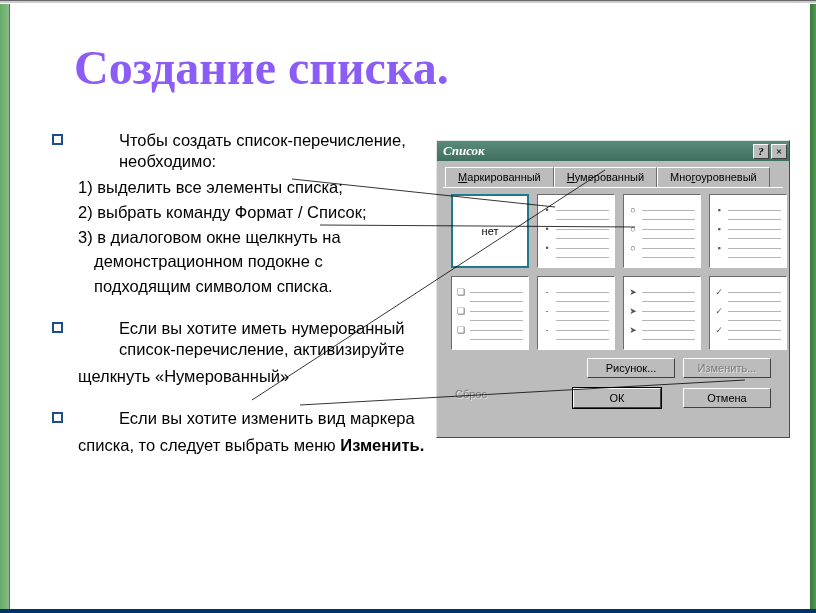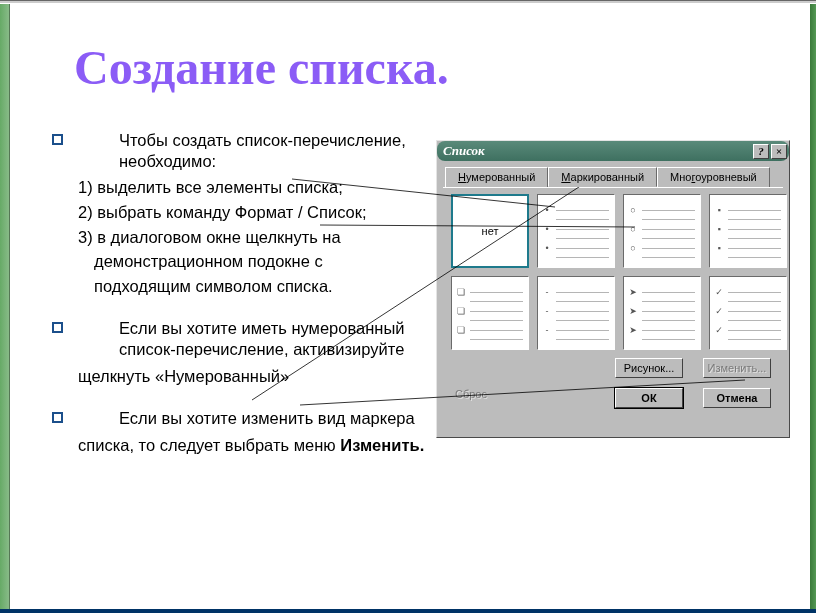--- a/index.html
+++ b/index.html
@@ -58,21 +58,21 @@
     border-left:1px solid #e4e4e4;
     border-right:1px solid #4a4a4a;
     border-bottom:1px solid #4a4a4a;
   }
   .titlebar {
     height:20px;
     background: linear-gradient(to bottom, #5a8a7a, #3e7060);
     display:flex; align-items:center; justify-content:space-between;
     padding:0 2px 0 6px;
     color:#fff; font-style:italic; font-weight:bold;
-    font-size:13px; font-family:"Times New Roman",serif;border-radius:8px;
+    font-size:13px; font-family:"Times New Roman",serif;
   }
   .winbtns { display:flex; gap:2px; }
   .winbtn {
     width:16px; height:15px; background:#bcbcbc;
     border-top:1px solid #fff; border-left:1px solid #fff;
     border-right:1px solid #404040; border-bottom:1px solid #404040;
     font-size:11px; font-weight:bold; text-align:center; line-height:13px;
     color:#000;
   }
   .tabs {
@@ -119,24 +119,24 @@
   .mline2 { height:1px; background:#b5b5b5; margin-left:13px; margin-top:2px; }
   .dlg-buttons-row1 {
     display:flex; justify-content:flex-end; gap:8px;
     margin:8px 12px 0 0;
   }
   .dlg-buttons-row2 {
     display:flex; justify-content:space-between; align-items:flex-start;
     margin:10px 12px 0 12px;
   }
   .dbtn {
-    font-size:11px; padding:3px 0; width:68px; text-align:center;
+    font-size:11px; padding:3px 0; width:88px; text-align:center;
     background:#bcbcbc;
     border-top:1px solid #fff; border-left:1px solid #fff;
-    border-right:1px solid #404040; border-bottom:1px solid #404040;margin-left:12px;
+    border-right:1px solid #404040; border-bottom:1px solid #404040;
   }
   .dbtn.disabled { color:#7a7a7a; text-shadow:1px 1px 0 #e0e0e0; }
   .dbtn.default { box-shadow:0 0 0 1px #000; }
   .reset { font-size:11px; color:#7a7a7a; text-shadow:1px 1px 0 #e0e0e0; }
 
   
   .arrows { position:absolute; top:0; left:0; pointer-events:none; }
 </style>
 </head>
 <body>
@@ -181,22 +181,22 @@
 
 <div class="dialog">
   <div class="titlebar">
     <span>Список</span>
     <div class="winbtns">
       <div class="winbtn">?</div>
       <div class="winbtn">×</div>
     </div>
   </div>
   <div class="tabs">
+    <div class="tab active"><span class="u">М</span><span>аркированный</span></div>
     <div class="tab"><span class="u">Н</span>умерованный</div>
-    <div class="tab active"><span class="u">М</span><span>аркированный</span></div>
     <div class="tab">Мно<span class="u">г</span>оуровневый</div>
   </div>
   <div class="tab-pane">
     <div class="grid">
 
     <div class="cell selected">
           <div class="none-label">нет</div>
         </div>
         <div class="cell">
           <div class="mrow">
@@ -317,21 +317,21 @@
           </div>
           <div class="mline2"></div>
         </div>
       </div>
     <div class="dlg-buttons-row1">
       <div class="dbtn">Рисунок...</div>
       <div class="dbtn disabled">Изменить...</div>
     </div>
     <div class="dlg-buttons-row2">
       <div class="reset">Сброс</div>
-      <div style="display:flex; gap:8px;font-weight:bold;">
+      <div style="display:flex; gap:22px;">
         <div class="dbtn default">ОК</div>
         <div class="dbtn">Отмена</div>
       </div>
     </div>
   </div>
 </div>
 
 <svg class="arrows" width="816" height="613">
   <line x1="292" y1="179" x2="555" y2="207" stroke="#000" stroke-width="0.8"></line>
   <line x1="320" y1="225" x2="635" y2="227" stroke="#000" stroke-width="0.8"></line>

